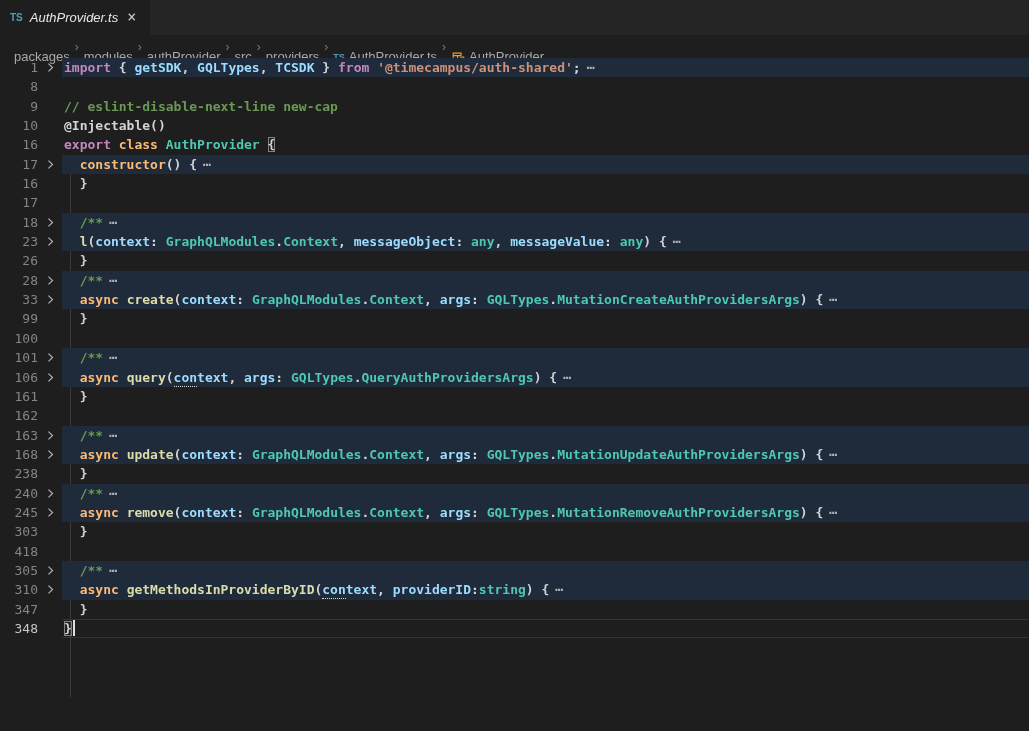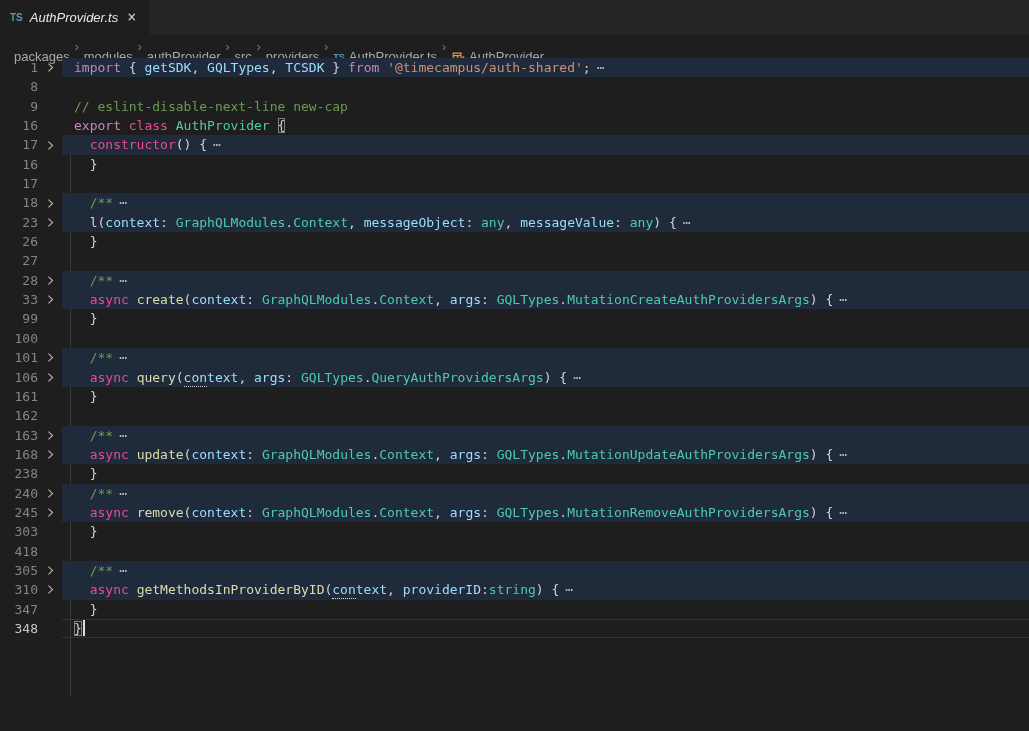--- a/index.html
+++ b/index.html
@@ -33,27 +33,27 @@
   .crumb { display:flex; align-items:center; gap:4px; cursor:pointer;margin-top:20px; }
   .crumb-sep { color:#7a7a7a; margin:0 5px; font-size:12px; }
   .crumb .ts-badge { font-size:9px; }
   
   .editor { position:relative; width:1029px; }
   .indent-guide { position:absolute; left:70px; width:1px; background:#3b3b3b; z-index:0; }
   .row { display:flex; height:19.35px; line-height:19.35px; font-size:13px; position:relative; z-index:1; }
   .gutter-num { width:38px; flex:none; text-align:right; color:#858585; font-size:13px; user-select:none; cursor:pointer; }
   .gutter-fold { width:24px; flex:none; display:flex; align-items:center; justify-content:center; cursor:pointer; }
   .gutter-fold svg { display:block; }
-  .content { flex:1; white-space:pre; color:#d4d4d4; padding-left:12px; }
+  .content { flex:1; white-space:pre; color:#d4d4d4; padding-left:2px;font-weight:bold; }
   .row.folded .content { background:#1f2b3a; }
   .row.current .content { box-shadow: inset 0 1px 0 #333333, inset 0 -1px 0 #333333; }
   .row.current .gutter-num { color:#c6c6c6; }
   
   .c-kw1 { color:#C586C0; }
-  .c-kw2 { color:#ec4899; }
+  .c-kw2 { color:#fdba74; }
   .c-fn  { color:#DCDCAA; }
   .c-var { color:#9CDCFE; }
   .c-type{ color:#4EC9B0; }
   .c-str { color:#CE9178; }
   .c-com { color:#6A9955; }
   .c-pun { color:#D4D4D4; }
   .c-dec { color:#D4D4D4; }
   .tok.box { box-shadow: inset 0 0 0 1px #828282; }
   .tok.u { border-bottom:1px dotted #d8d8d8; padding-bottom:1px; }
   .fold-dots { color:#b5b5b5; margin-left:6px; letter-spacing:1px; }
@@ -123,20 +123,25 @@
       <div class="gutter-num">8</div>
       <div class="gutter-fold"></div>
       <div class="content"></div>
     </div>
     <div class="row">
       <div class="gutter-num">9</div>
       <div class="gutter-fold"></div>
       <div class="content"><span class="tok c-com">// eslint-disable-next-line new-cap</span></div>
     </div>
     <div class="row">
+      <div class="gutter-num">10</div>
+      <div class="gutter-fold"></div>
+      <div class="content"><span class="tok c-dec">@Injectable()</span></div>
+    </div>
+    <div class="row">
       <div class="gutter-num">16</div>
       <div class="gutter-fold"></div>
       <div class="content"><span class="tok c-kw1">export</span><span class="tok c-pun"> </span><span class="tok c-kw2">class</span><span class="tok c-pun"> </span><span class="tok c-type">AuthProvider</span><span class="tok c-pun"> </span><span class="tok c-pun box">{</span></div>
     </div>
     <div class="row folded">
       <div class="gutter-num">17</div>
       <div class="gutter-fold">
         <svg width="11" height="11" viewBox="0 0 16 16">
           <path fill="none" stroke="#b8b8b8" stroke-width="1.6" d="M5 2.5l6 5.5-6 5.5"></path>
         </svg>
@@ -168,25 +173,20 @@
         <svg width="11" height="11" viewBox="0 0 16 16">
           <path fill="none" stroke="#b8b8b8" stroke-width="1.6" d="M5 2.5l6 5.5-6 5.5"></path>
         </svg>
       </div>
       <div class="content"><span class="tok c-pun">  </span><span class="tok c-fn">l</span><span class="tok c-pun">(</span><span class="tok c-var">context</span><span class="tok c-pun">: </span><span class="tok c-type">GraphQLModules</span><span class="tok c-pun">.</span><span class="tok c-type">Context</span><span class="tok c-pun">, </span><span class="tok c-var">messageObject</span><span class="tok c-pun">: </span><span class="tok c-type">any</span><span class="tok c-pun">, </span><span class="tok c-var">messageValue</span><span class="tok c-pun">: </span><span class="tok c-type">any</span><span class="tok c-pun">) {</span><span class="fold-dots">⋯</span></div>
     </div>
     <div class="row">
       <div class="gutter-num">26</div>
       <div class="gutter-fold"></div>
       <div class="content"><span class="tok c-pun">  }</span></div>
-    </div>
-    <div class="row">
-      <div class="gutter-num">27</div>
-      <div class="gutter-fold"></div>
-      <div class="content"></div>
     </div>
     <div class="row folded">
       <div class="gutter-num">28</div>
       <div class="gutter-fold">
         <svg width="11" height="11" viewBox="0 0 16 16">
           <path fill="none" stroke="#b8b8b8" stroke-width="1.6" d="M5 2.5l6 5.5-6 5.5"></path>
         </svg>
       </div>
       <div class="content"><span class="tok c-pun">  </span><span class="tok c-com">/**</span><span class="fold-dots">⋯</span></div>
     </div>

